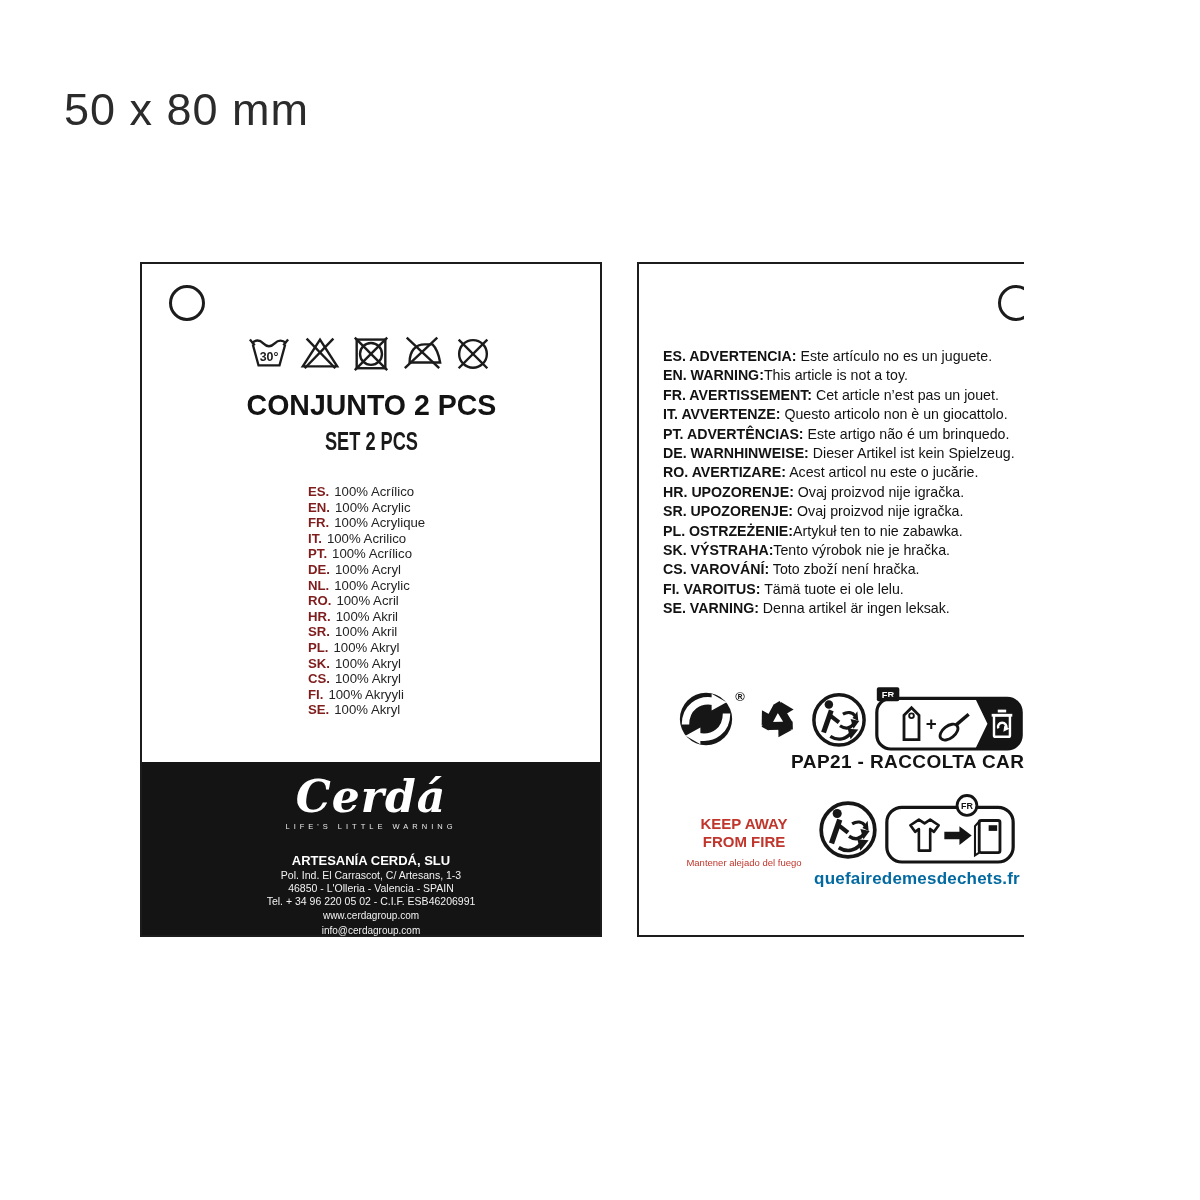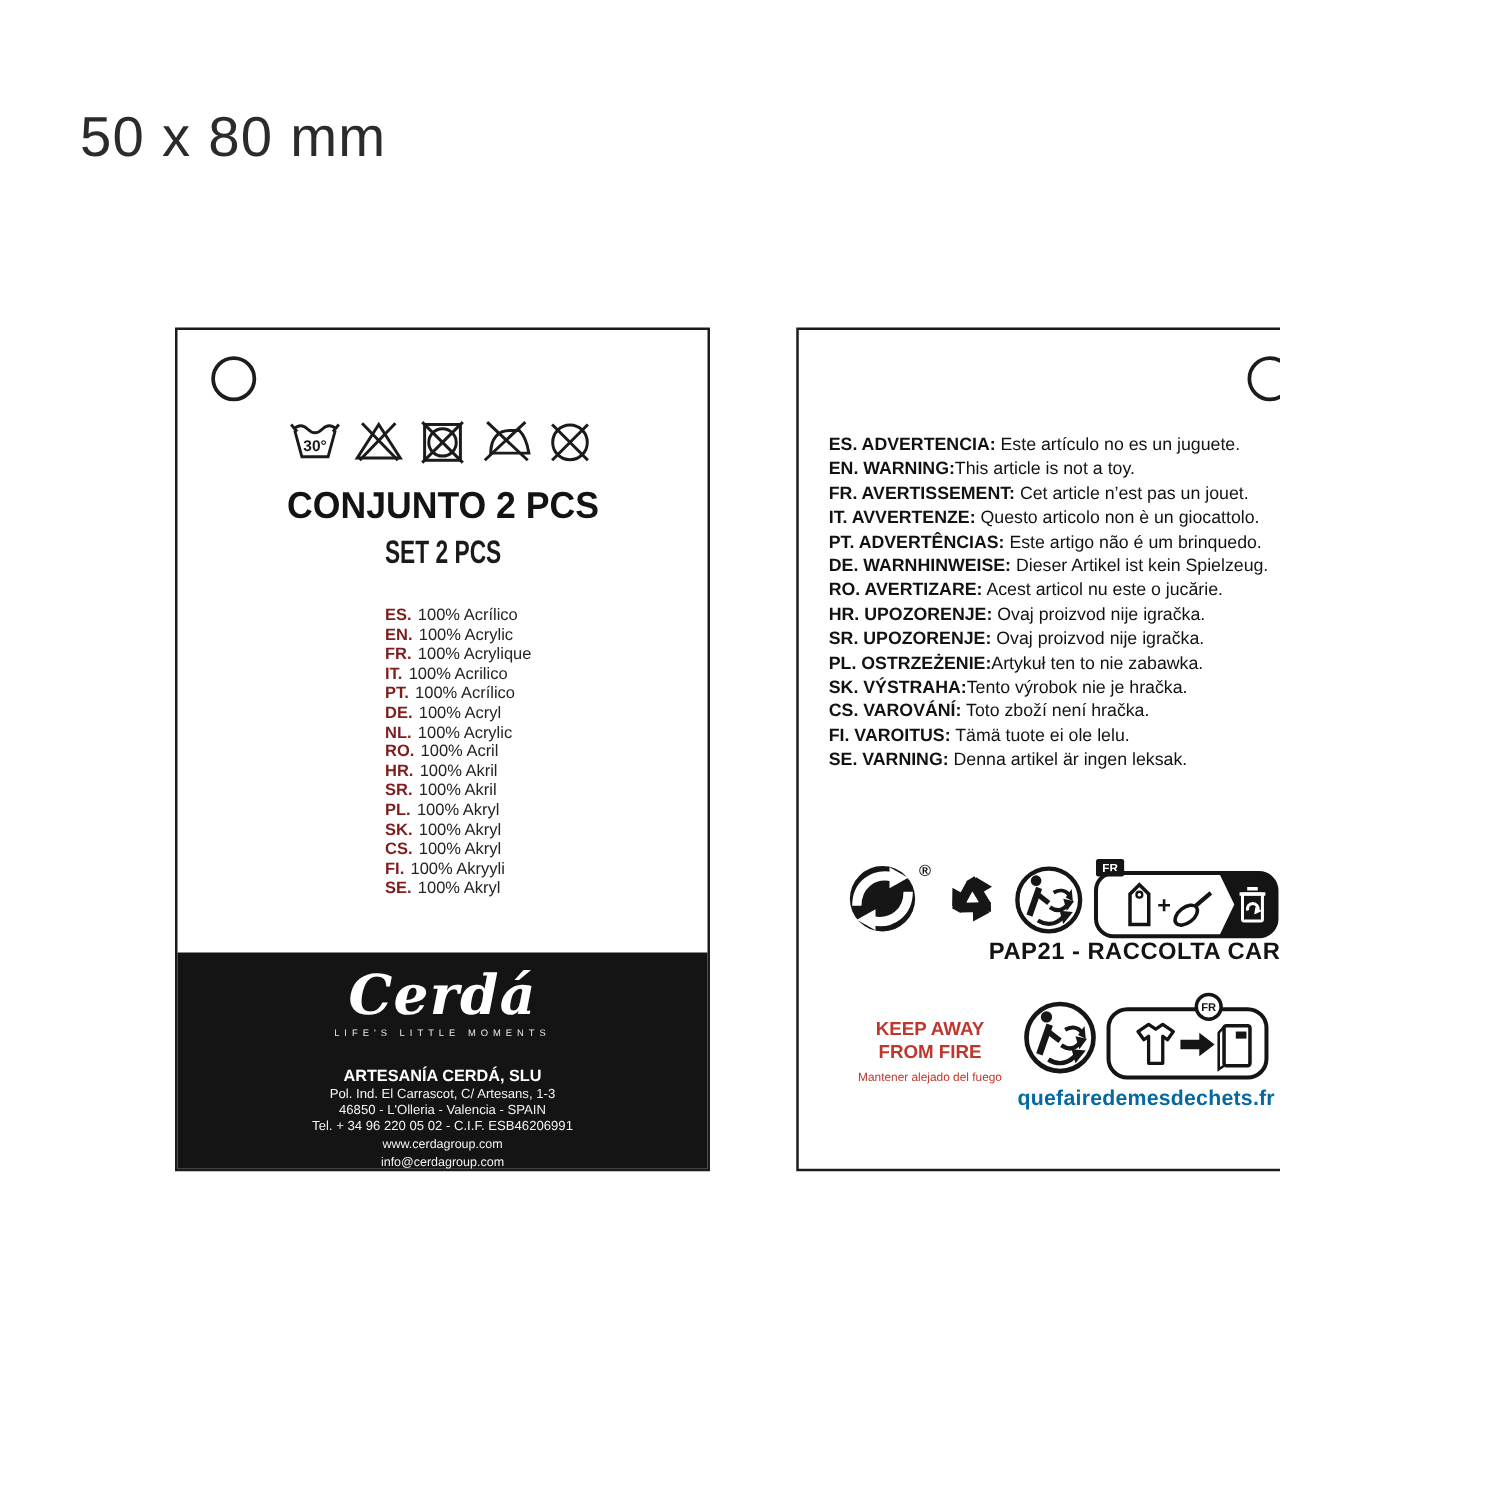--- a/index.html
+++ b/index.html
@@ -2,21 +2,21 @@
 <html><head>
 <meta charset="utf-8">
 <style>
   html,body{margin:0;padding:0;background:#fff;}
   body{width:1200px;height:1200px;font-family:"Liberation Sans",sans-serif;color:#151515;
        -webkit-font-smoothing:antialiased;}
   .canvas{position:relative;width:1024px;height:1200px;background:#fff;overflow:hidden;}
   .size-label{position:absolute;left:64px;top:84px;font-size:45px;color:#2b2b2b;letter-spacing:1px;}
 
   .tag{position:absolute;top:262px;width:424px;height:671px;border:2px solid #1c1c1c;background:#fff;}
-  .tag.front{left:140px;}
+  .tag.front{left:140px;padding-left:34px;}
   .tag.back{left:637px;}
   .hole{position:absolute;width:30px;height:30px;border:3px solid #1c1c1c;border-radius:50%;top:21px;background:#fff;}
   .hole.left{left:27px;} .hole.right{left:359px;}
 
   
   .care-row{position:absolute;top:68px;left:0;right:0;display:flex;justify-content:center;align-items:flex-end;gap:9px;}
   .care-row svg{display:block;}
   .product-title{position:absolute;top:124px;left:0;right:0;text-align:center;font-size:30px;font-weight:bold;color:#131313;}
   .product-title span{display:inline-block;transform:scaleX(0.95);}
   .product-subtitle{position:absolute;top:162px;left:0;right:0;text-align:center;font-size:26px;font-weight:600;color:#1a1a1a;}
@@ -121,21 +121,21 @@
       <div><span class="code">SR.</span><span class="val">100% Akril</span></div>
       <div><span class="code">PL.</span><span class="val">100% Akryl</span></div>
       <div><span class="code">SK.</span><span class="val">100% Akryl</span></div>
       <div><span class="code">CS.</span><span class="val">100% Akryl</span></div>
       <div><span class="code">FI.</span><span class="val">100% Akryyli</span></div>
       <div><span class="code">SE.</span><span class="val">100% Akryl</span></div>
     </div>
 
     <div class="footer">
       <div class="brand-script">Cerdá</div>
-      <div class="brand-tagline">LIFE'S LITTLE MOMENTS</div>
+      <div class="brand-tagline">LIFE'S LITTLE WARNING</div>
       <div class="company">ARTESANÍA CERDÁ, SLU</div>
       <div class="addr">Pol. Ind. El Carrascot, C/ Artesans, 1-3</div>
       <div class="addr">46850 - L'Olleria - Valencia - SPAIN</div>
       <div class="addr">Tel. + 34 96 220 05 02 - C.I.F. ESB46206991</div>
       <div class="webline">www.cerdagroup.com</div>
       <div class="webline">info@cerdagroup.com</div>
     </div>
   </div>
 
   <div class="tag back">

